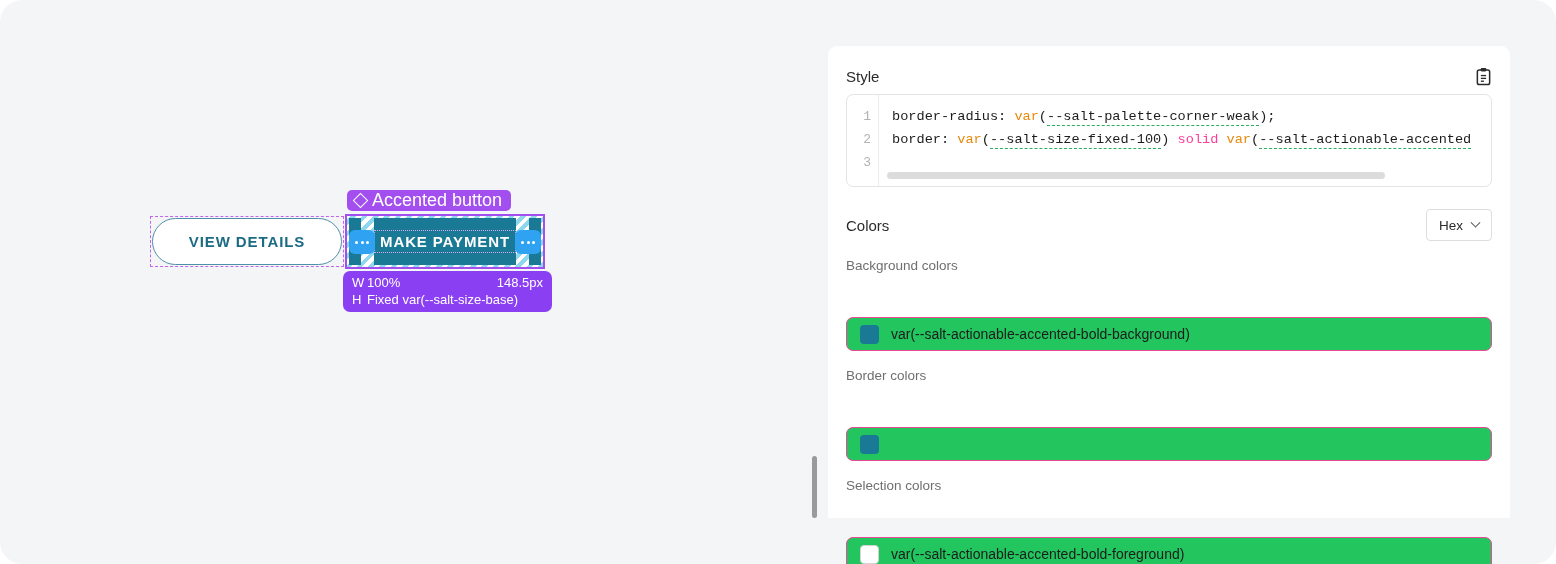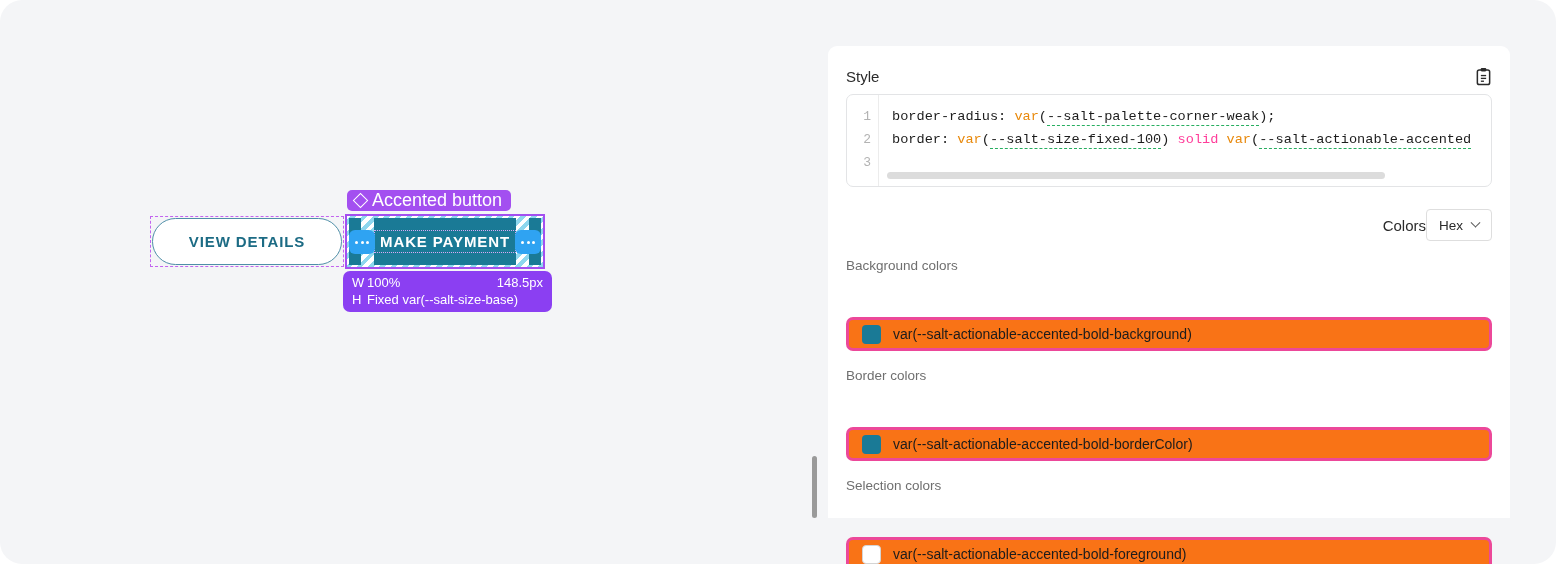--- a/index.html
+++ b/index.html
@@ -239,21 +239,21 @@
     left: 40px; bottom: 7px;
     width: 498px; height: 7px;
     background: #dcdcdc;
     border-radius: 4px;
   }
 
   
   .colors-head {
     display: flex;
     align-items: center;
-    justify-content: flex-end;
+    justify-content: space-between;
     margin-top: 22px;
     height: 32px;
   }
   .hex-select {
     border: 1px solid #dedede;
     border-radius: 4px;
     height: 32px;
     min-width: 66px;
     display: flex;
     align-items: center;
@@ -275,24 +275,24 @@
     font-size: 13.5px;
     color: #6f6f6f;
     margin-top: 17px;
     margin-bottom: 7px;
   }
   .color-row {
     display: flex;
     align-items: center;
     gap: 12px;
     height: 34px;
-    border: 3px solid #ec4899;
+    border: 1px solid #ec4899;
     border-radius: 7px;
     padding: 0 13px;
-    background: #f97316;
+    background: #22c55e;
     margin-top: 44px;
   }
   .swatch {
     width: 19px; height: 19px;
     border-radius: 4px;
     flex: 0 0 auto;
   }
   .swatch.empty { border: 1px solid #d4d4d4; background: #ffffff; }
   .color-name {
     font-size: 14px;
@@ -396,21 +396,20 @@
 
     <div class="grp-label">Background colors</div>
     <div class="color-row">
       <span class="swatch" style="background:#1a7a96"></span>
       <span class="color-name">var(--salt-actionable-accented-bold-background)</span>
     </div>
 
     <div class="grp-label">Border colors</div>
     <div class="color-row">
       <span class="swatch" style="background:#1a7a96"></span>
-      <span class="color-name">var(--salt-actionable-accented-bold-borderColor)</span>
     </div>
 
     <div class="grp-label">Selection colors</div>
     <div class="color-row">
       <span class="swatch empty"></span>
       <span class="color-name">var(--salt-actionable-accented-bold-foreground)</span>
     </div>
 
   </div>
 </div>

